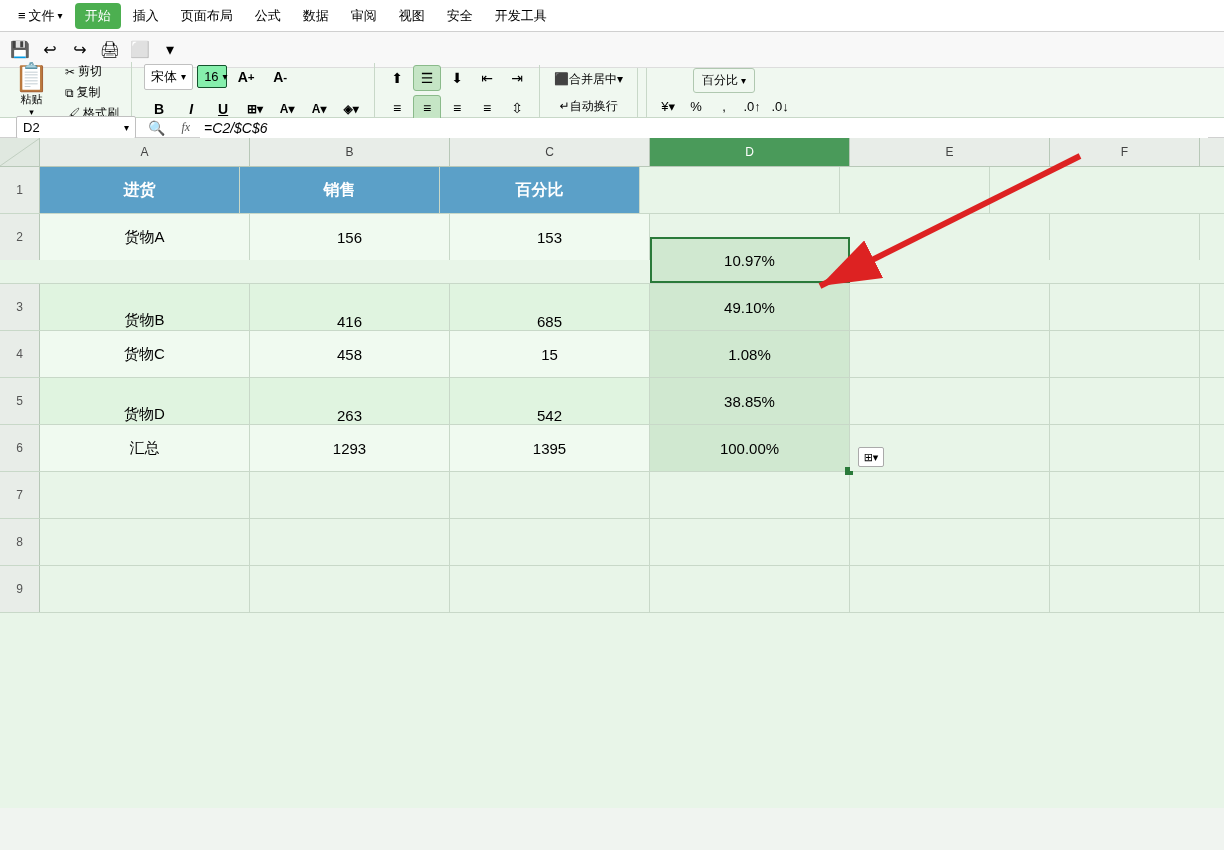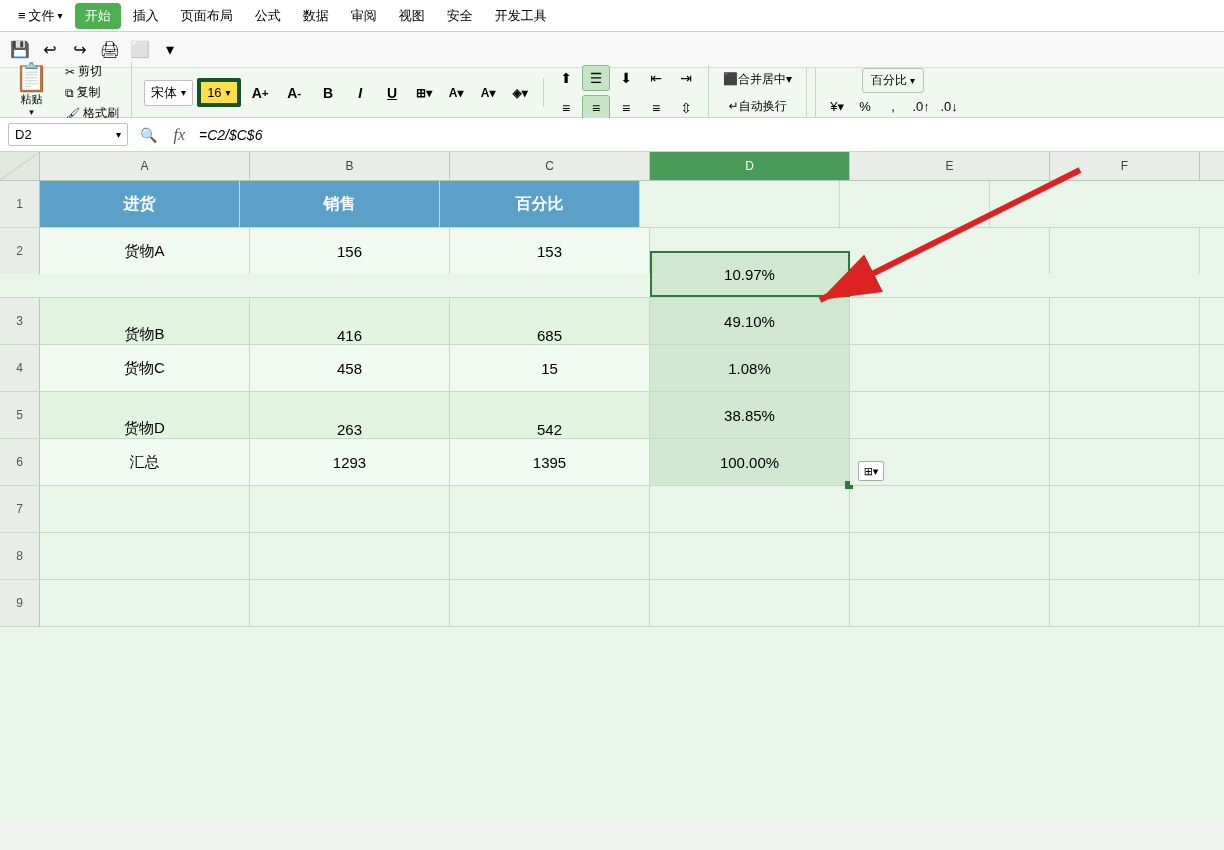--- a/index.html
+++ b/index.html
@@ -34,23 +34,23 @@
       color: white;
       border-radius: 4px;
     }
 
     
     .formula-bar {
       background: #ffffff;
       border-bottom: 1px solid #d0d0d0;
       display: flex;
       align-items: center;
-      padding: 3px 8px;
+      padding: 3px 16px;
       gap: 6px;
-      height: 34px;
+      height: 20px;
     }
     .cell-ref-box {
       width: 120px;
       border: 1px solid #c0c0c0;
       padding: 3px 6px;
       font-size: 13px;
       background: white;
       border-radius: 2px;
       display: flex;
       align-items: center;
@@ -211,26 +211,26 @@
       font-size: 13px;
       background: white;
       border-radius: 2px;
       display: flex;
       align-items: center;
       gap: 4px;
       cursor: pointer;
     }
 
     .size-box {
-      border: 4px solid #14532d;
+      border: 1px solid #14532d;
       padding: 3px 6px;
       font-size: 13px;
-      background: #fde047;
+      background: #86efac;
       border-radius: 2px;
-      width: 44px;
+      width: 30px;
       display: flex;
       align-items: center;
       gap: 4px;
       cursor: pointer;
     }
 
     .format-btn {
       width: 30px;
       height: 28px;
       display: flex;
@@ -297,21 +297,21 @@
     }
 
     .formula-zoom {
       font-size: 14px;
       color: #555;
       cursor: pointer;
       padding: 2px 6px;
     }
 
     .fx-label {
-      font-size: 16px;
+      font-size: 12px;
       color: #555;
       padding: 2px 4px;
       font-style: italic;
       font-family: serif;
     }
 
     
     .paste-group {
       display: flex;
       align-items: stretch;
@@ -473,21 +473,21 @@
           <span>⧉</span>
           <span>复制</span>
         </div>
         <div class="small-clip-btn">
           <span>🖌</span>
           <span>格式刷</span>
         </div>
       </div>
     </div>
 
-    <div style="display:flex; flex-direction:row; gap:4px; padding-right:8px; border-right:1px solid #c8d8c8;">
+    <div style="display:flex; flex-direction:column; gap:4px; padding-right:8px; border-right:1px solid #c8d8c8;">
       <div style="display:flex; align-items:center; gap:4px;">
         <div class="font-box">
           <span>宋体</span>
           <span style="font-size:10px;">▾</span>
         </div>
         <div class="size-box">
           <span>16</span>
           <span style="font-size:10px;">▾</span>
         </div>
         <div class="format-btn" title="增大字体">A<sup>+</sup></div>

